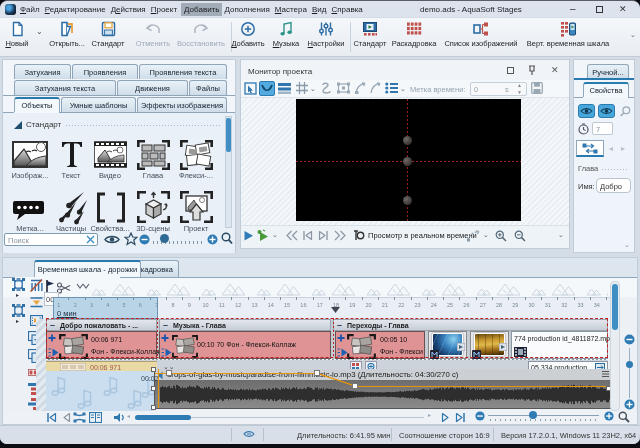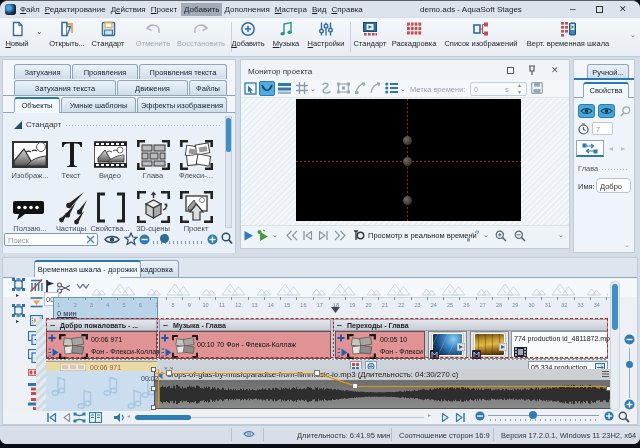--- a/index.html
+++ b/index.html
@@ -288,21 +288,21 @@
       <svg class="abs" style="left:12px;top:197px;" width="33" height="24" viewBox="0 0 33 24">
         <rect x="1" y="3" width="31" height="13" rx="2" fill="#111"></rect>
         <path d="M7 16 L5 22 L13 16 Z" fill="#111"></path>
         <g fill="#fff">
             <circle cx="7" cy="9.5" r="1.8"></circle>
             <circle cx="13" cy="9.5" r="1.8"></circle>
             <circle cx="19" cy="9.5" r="1.8"></circle>
             <circle cx="25" cy="9.5" r="1.8"></circle>
           </g>
       </svg>
-      <div class="oblb" style="left:8px;top:223px;">Ползаю...</div>
+      <div class="oblb" style="left:8px;top:223px;">Метка...</div>
 
       <svg class="abs" style="left:54px;top:189px;" width="36" height="36" viewBox="0 0 36 36">
         <g fill="#222">
             <path d="M30 2 L14 14 L17 17 Z"></path>
             <circle cx="15" cy="15.5" r="2.8"></circle>
             <path d="M22 12 L12 24 L15 26 Z"></path>
             <circle cx="13.5" cy="25" r="2.6"></circle>
             <path d="M33 10 L24 21 L27 23 Z"></path>
             <circle cx="25.5" cy="22" r="2.6"></circle>
             <path d="M16 20 L6 29 L9 31 Z"></path>

